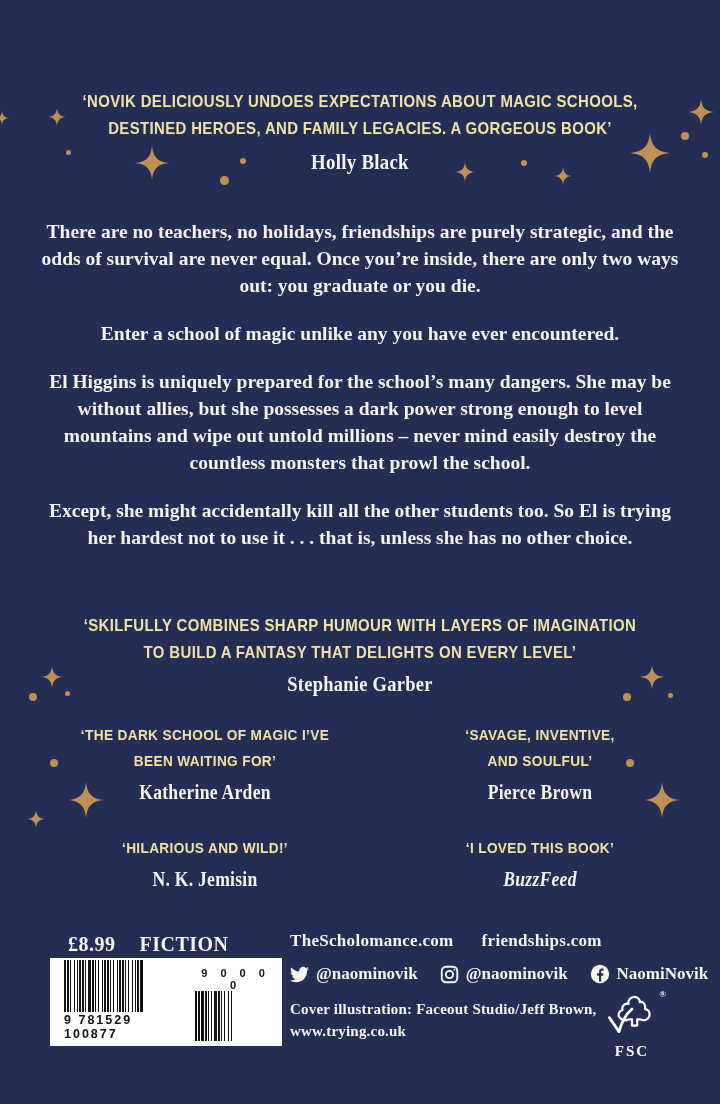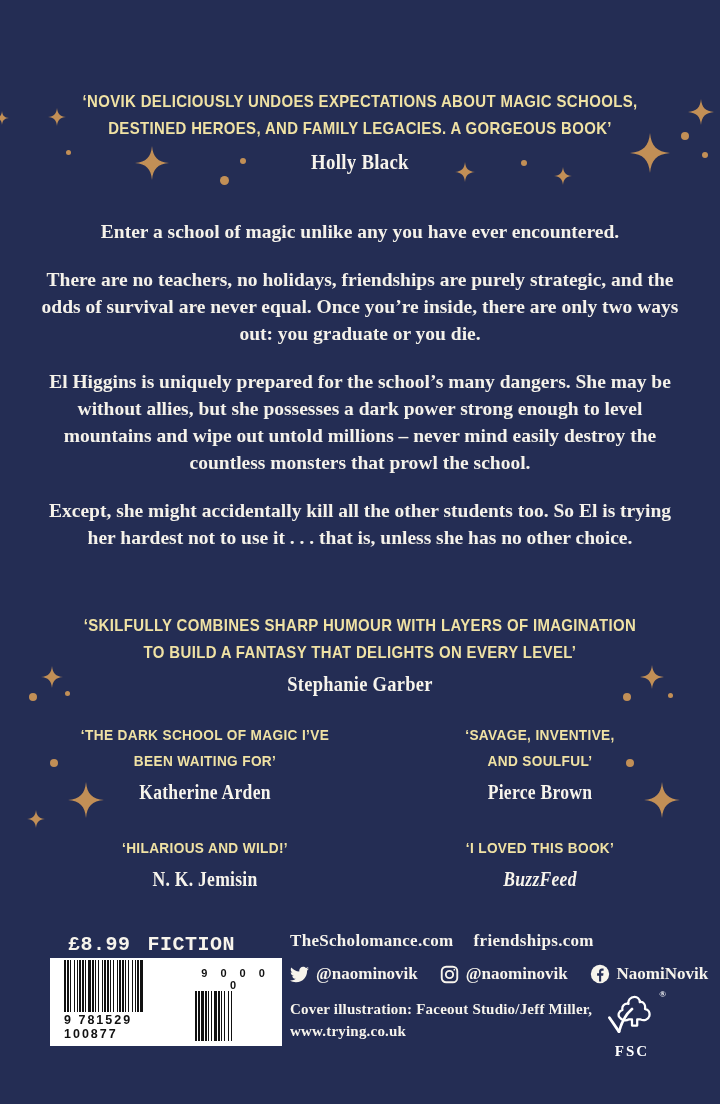--- a/index.html
+++ b/index.html
@@ -37,37 +37,37 @@
   .col-quote{font-size:15.5px; line-height:26px;}
   .col-quote .attribution{font-size:20px; margin-top:5px;}
   .q-tl{top:722px; left:55px; width:300px;}
   .q-tr{top:722px; left:390px; width:300px;}
   .q-tr .qtext{max-width:200px; margin:0 auto;}
   .q-bl{top:835px; left:55px; width:300px;}
   .q-br{top:835px; left:390px; width:300px;}
   .italic{font-style:italic;}
 
   .footer{position:absolute; left:0; top:925px; width:720px; height:179px; font-weight:700;}
-  .price-row{position:absolute; left:68px; top:8px; width:210px; display:flex; gap:17px;
-    font-size:20px; letter-spacing:.5px;font-family:Liberation Mono, monospace;}
+  .price-row{position:absolute; left:68px; top:8px; width:210px; display:flex; gap:24px;
+    font-size:20px; letter-spacing:.5px;}
   .barcode-box{
     position:absolute; left:50px; top:33px; width:232px; height:88px; background:#ffffff;
     color:#111; font-family:"Liberation Sans", sans-serif;
   }
   .isbn-label{font-size:11.5px; font-weight:700; letter-spacing:1.5px; padding:3px 0 0 8px;}
   .bars-row{display:flex; align-items:flex-end; padding:2px 6px 0 14px; gap:14px;}
   .bars{display:flex; align-items:stretch;}
   .bars i{display:block;}
   .main-bc .bars{height:52px;}
   .addon-bc .bars{height:50px;}
   .ean-digits{font-size:12.5px; font-weight:700; letter-spacing:2px; margin-top:1px;}
   .addon-digits{font-size:11px; font-weight:700; letter-spacing:5px; text-align:center;}
 
   .right-col{position:absolute; left:290px; top:6px; width:430px;}
-  .websites{display:flex; gap:20px; font-size:17px; letter-spacing:.3px;}
+  .websites{display:flex; gap:28px; font-size:17px; letter-spacing:.3px;}
   .social-row{display:flex; align-items:center; gap:10px; margin-top:13px; font-size:17px;}
   .social-row .icon{display:flex; align-items:center;}
   .social-row .grp{display:flex; align-items:center; gap:7px; margin-right:12px;}
   .credits{margin-top:14px; font-size:15px; line-height:22px; letter-spacing:.2px;}
   .fsc{position:absolute; left:600px; top:68px; width:64px; text-align:center; color:#fff;}
   .fsc .reg{position:absolute; right:-2px; top:-4px; font-size:9px;}
   .fsc-label{font-size:15px; letter-spacing:2px; margin-top:0; font-family:"Liberation Serif",serif;}
 </style>
 </head>
 <body>
@@ -124,22 +124,22 @@
       <i class="dot" style="left: 50px; top: 759px; width: 8px; height: 8px;"></i>
       <i class="dot" style="left: 626px; top: 759px; width: 8px; height: 8px;"></i>
     </div>
 
   <div class="gold-quote top-quote">
     <div class="qtext">‘NOVIK DELICIOUSLY UNDOES EXPECTATIONS ABOUT MAGIC SCHOOLS, DESTINED HEROES, AND FAMILY LEGACIES. A GORGEOUS BOOK’</div>
     <div class="attribution">Holly Black</div>
   </div>
 
   <div class="synopsis">
+    <p>There are no teachers, no holidays, friendships are purely strategic, and the odds of survival are never equal. Once you’re inside, there are only two ways out: you graduate or you die.</p>
     <p>Enter a school of magic unlike any you have ever encountered.</p>
-    <p>There are no teachers, no holidays, friendships are purely strategic, and the odds of survival are never equal. Once you’re inside, there are only two ways out: you graduate or you die.</p>
     <p>El Higgins is uniquely prepared for the school’s many dangers. She may be without allies, but she possesses a dark power strong enough to level mountains and wipe out untold millions – never mind easily destroy the countless monsters that prowl the school.</p>
     <p>Except, she might accidentally kill all the other students too. So El is trying her hardest not to use it . . . that is, unless she has no other choice.</p>
   </div>
 
   <div class="gold-quote mid-quote">
     <div class="qtext">‘SKILFULLY COMBINES SHARP HUMOUR WITH LAYERS OF IMAGINATION TO BUILD A FANTASY THAT DELIGHTS ON EVERY LEVEL’</div>
     <div class="attribution">Stephanie Garber</div>
   </div>
 
   <div class="gold-quote col-quote q-tl">
@@ -285,21 +285,21 @@
           <span class="icon">
             <svg width="20" height="20" viewBox="0 0 24 24">
                 <circle cx="12" cy="12" r="11" fill="#f7f4ec"></circle>
                 <path d="M13.4 21v-7h2.4l.4-2.8h-2.8V9.4c0-.8.3-1.4 1.5-1.4h1.4V5.5c-.3 0-1.1-.1-2-.1-2 0-3.4 1.2-3.4 3.5v2.3H8.5V14h2.4v7z" fill="#242d54"></path>
               </svg>
           </span>
           <span>NaomiNovik</span>
         </span>
       </div>
       <div class="credits">
-        <div>Cover illustration: Faceout Studio/Jeff Miller,</div>
+        <div>Cover illustration: Faceout Studio/Jeff Brown,</div>
         <div>www.trying.co.uk</div>
       </div>
     </div>
 
     <div class="fsc">
       <span class="reg">®</span>
       <svg width="52" height="46" viewBox="0 0 60 52">
         <path d="M4 28 L15 44" stroke="#fff" stroke-width="3.2" fill="none" stroke-linecap="round"></path>
         <path d="M15 44 C18 33 23 24 30 18" stroke="#fff" stroke-width="3.2" fill="none" stroke-linecap="round"></path>
         <path d="M33 4 C28 4 25 8 26 12 C21 11 18 15 19 19 C15 20 13 25 16 28 C18 31 23 32 26 30 L30 30 L30 37 L36 37 L36 30 L40 30 C44 32 49 30 50 26 C51 22 49 18 45 18 C46 13 43 9 39 10 C39 6 36 4 33 4 Z" fill="none" stroke="#fff" stroke-width="2.6" stroke-linejoin="round"></path>

